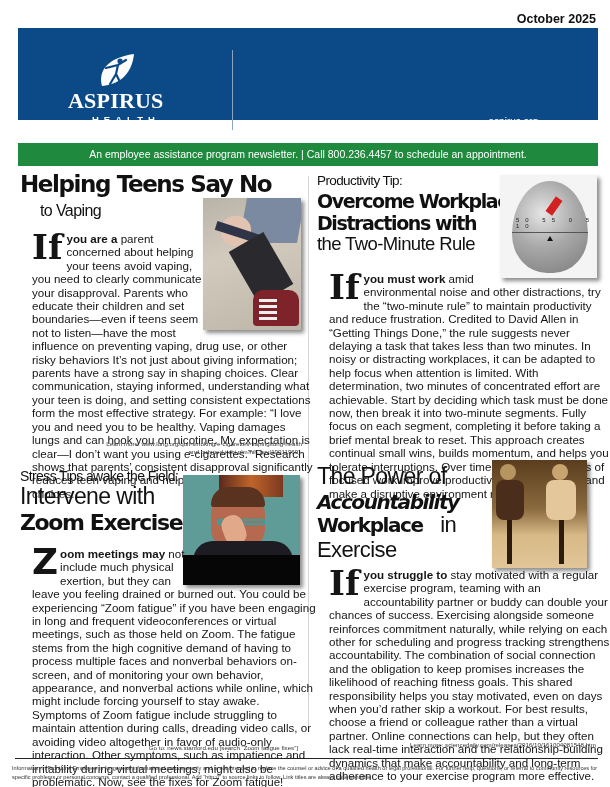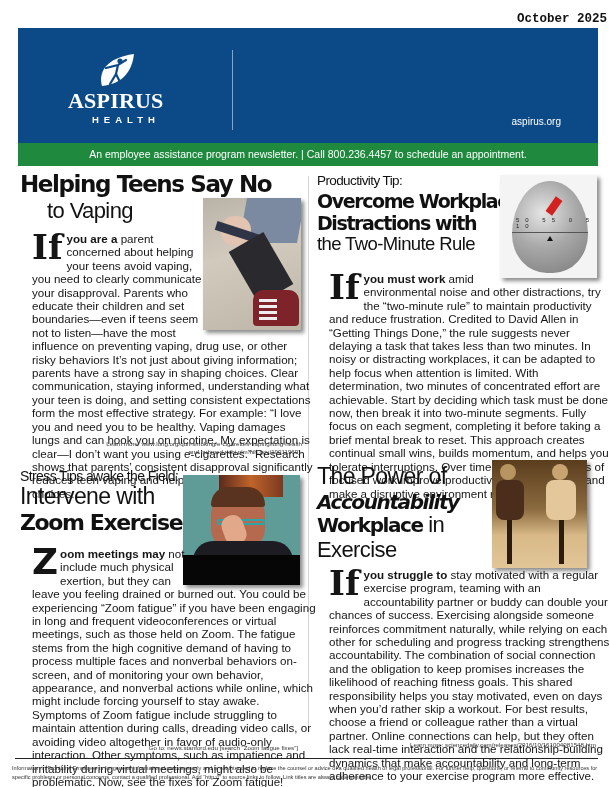--- a/index.html
+++ b/index.html
@@ -1,27 +1,27 @@
 <!DOCTYPE html>
 <html><head>
 <meta charset="utf-8">
 <style>
   * { box-sizing: border-box; margin: 0; padding: 0; }
   html, body { width: 610px; height: 787px; background: #ffffff; overflow: hidden; }
   body { position: relative; font-family: "Liberation Sans", sans-serif; color: #111; }
 
-  .date { position: absolute; right: 3px; top: 12px; font-size: 12.5px; font-weight: bold; font-family: Liberation Mono, monospace; }
+  .date { position: absolute; right: 14px; top: 12px; font-size: 12.5px; font-weight: bold; }
 
-  .banner { position: absolute; left: 18px; top: 28px; width: 580px; height: 115px; background: #0c4a87; }
+  .banner { position: absolute; left: 18px; top: 28px; width: 580px; height: 92px; background: #0c4a87; }
   .leaf { position: absolute; left: 78px; top: 24px; width: 40px; height: 36px; }
   .logo-name { position: absolute; left: 50px; top: 60px; font-family: "Liberation Serif", serif; font-weight: bold; font-size: 22px; letter-spacing: 0.2px; color:#fff; }
   .logo-sub { position: absolute; left: 74px; top: 86px; font-size: 9.5px; letter-spacing: 5px; font-weight: bold; color:#fff; }
   .vrule { position: absolute; left: 214px; top: 22px; width: 1px; height: 80px; background: #8aa4c4; }
   .title { position: absolute; left: 264px; top: 36px; font-family: "Liberation Serif", serif; font-size: 44px; color: #fff; letter-spacing: 0.5px; }
-  .site { position: absolute; right: 37px; top: 88px; font-size: 10px; color: #fff; }
+  .site { position: absolute; right: 60px; top: 88px; font-size: 10px; color: #fff; }
 
   .greenbar { position: absolute; left: 18px; top: 143px; width: 580px; height: 23px; background: #1f8a3e; color: #fff; font-size: 10.5px; text-align: center; line-height: 23px; }
 
   .col-rule { position: absolute; left: 308px; top: 176px; width: 1px; height: 550px; background: #d6d6d6; }
 
   .body-text { position: absolute; font-size: 11.6px; line-height: 13.4px; color: #151515; margin-left: 12px; }
   .body-text b { font-weight: bold; text-align: right; }
   .dropcap { float: left; font-family: "DejaVu Serif", serif; font-weight: bold; font-size: 34px; line-height: 26px; margin: 2px 4px 0 0; }
   .dropcap.z { font-family: "DejaVu Sans", sans-serif; font-size: 36px; margin-right: 2px; }
   .src { position: absolute; font-size: 6.2px; color: #333; text-align: right; line-height: 8px; }
@@ -50,21 +50,21 @@
   <div class="vrule"></div>
   <div class="site">aspirus.org</div>
 </div>
 
 <div class="greenbar">An employee assistance program newsletter.  |  Call 800.236.4457 to schedule an appointment.</div>
 
 <div class="col-rule"></div>
 
 <div>
   <div style="position:absolute; left:20px; top:172px; font-size:23px; line-height:25px;" class="h-heavy">Helping Teens Say No</div>
-  <div style="position:absolute; left:47px; top:198px; font-size:22px; line-height:26px;" class="h-cond">to Vaping</div>
+  <div style="position:absolute; left:40px; top:198px; font-size:16px; line-height:26px;" class="h-cond">to Vaping</div>
 
   <div class="photo" style="left:203px; top:198px; width:98px; height:132px; background: linear-gradient(160deg,#b9b3a7 0%,#d2cabd 40%,#bcb5a8 100%);">
     <div style="position:absolute; left:40px; top:0; width:58px; height:45px; background:#7b8aa0; transform:skewX(-10deg);"></div>
     <div style="position:absolute; left:18px; top:18px; width:30px; height:30px; border-radius:14px; background:#e3c3b2;"></div>
     <div style="position:absolute; left:12px; top:30px; width:46px; height:9px; background:#2f3446; transform:rotate(18deg);"></div>
     <div style="position:absolute; left:38px; top:40px; width:40px; height:60px; background:#2a2a2e; transform:rotate(-30deg);"></div>
     <div style="position:absolute; left:50px; top:92px; width:46px; height:36px; border-radius:10px 10px 4px 4px; background:#7d2329;"></div>
     <div style="position:absolute; left:56px; top:98px; width:18px; height:24px; background:repeating-linear-gradient(0deg,#eee 0 3px,#7d2329 3px 6px);"></div>
   </div>
 
@@ -118,21 +118,21 @@
     <div style="float:right; width:126px; height:40px;"></div>
     <span class="dropcap z">Z</span><b>oom meetings may</b><span> not include much physical exertion, but they can leave you feeling drained or burned out. You could be experiencing “Zoom fatigue” if you have been engaging in long and frequent videoconferences or virtual meetings, such as those held on Zoom. The fatigue stems from the high cognitive demand of having to process multiple faces and nonverbal behaviors on-screen, and of monitoring your own behavior, appearance, and nonverbal actions while online, which might include forcing yourself to stay awake. Symptoms of Zoom fatigue include struggling to maintain attention during calls, dreading video calls, or avoiding video altogether in favor of audio-only interaction. Other symptoms, such as impatience and irritability during virtual meetings, might also be problematic. Now, see the fixes for Zoom fatigue!</span>
   </div>
   <div class="src" style="left:20px; top:744px; width:278px;">Go to: news.stanford.edu [search “Zoom fatigue fixes”]</div>
 </div>
 
 <div>
   <div style="position:absolute; left:317px; top:463px; font-size:23px; line-height:26px;" class="h-cond">The Power of</div>
   <div style="position:absolute; left:317px; top:490px; font-size:20px; line-height:24px;font-style:italic;" class="h-heavy">Accountability</div>
   <div style="position:absolute; left:317px; top:513px; font-size:20px; line-height:24px;">
-    <span class="h-heavy">Workplace</span><span class="h-cond" style="font-size:22px;"> in</span>
+    <span class="h-heavy">Workplace</span><span class="h-cond" style="font-size:22px;margin-left:12px;"> in</span>
   </div>
   <div style="position:absolute; left:317px; top:537px; font-size:22px; line-height:26px;" class="h-cond">Exercise</div>
 
   <div class="photo" style="left:492px; top:460px; width:95px; height:108px; background:linear-gradient(180deg,#5a3d1e 0%,#8a6a3e 45%,#d8b987 70%,#e2c698 100%);">
     <div style="position:absolute; left:8px; top:4px; width:16px; height:16px; border-radius:50%; background:#b79560;"></div>
     <div style="position:absolute; left:4px; top:20px; width:28px; height:40px; border-radius:8px; background:#4a2d1a;"></div>
     <div style="position:absolute; left:15px; top:60px; width:5px; height:44px; background:#2c1c10;"></div>
     <div style="position:absolute; left:60px; top:4px; width:16px; height:16px; border-radius:50%; background:#c8a570;"></div>
     <div style="position:absolute; left:54px; top:20px; width:30px; height:40px; border-radius:8px; background:#e4c79a;"></div>
     <div style="position:absolute; left:67px; top:60px; width:5px; height:44px; background:#2c1c10;"></div>

